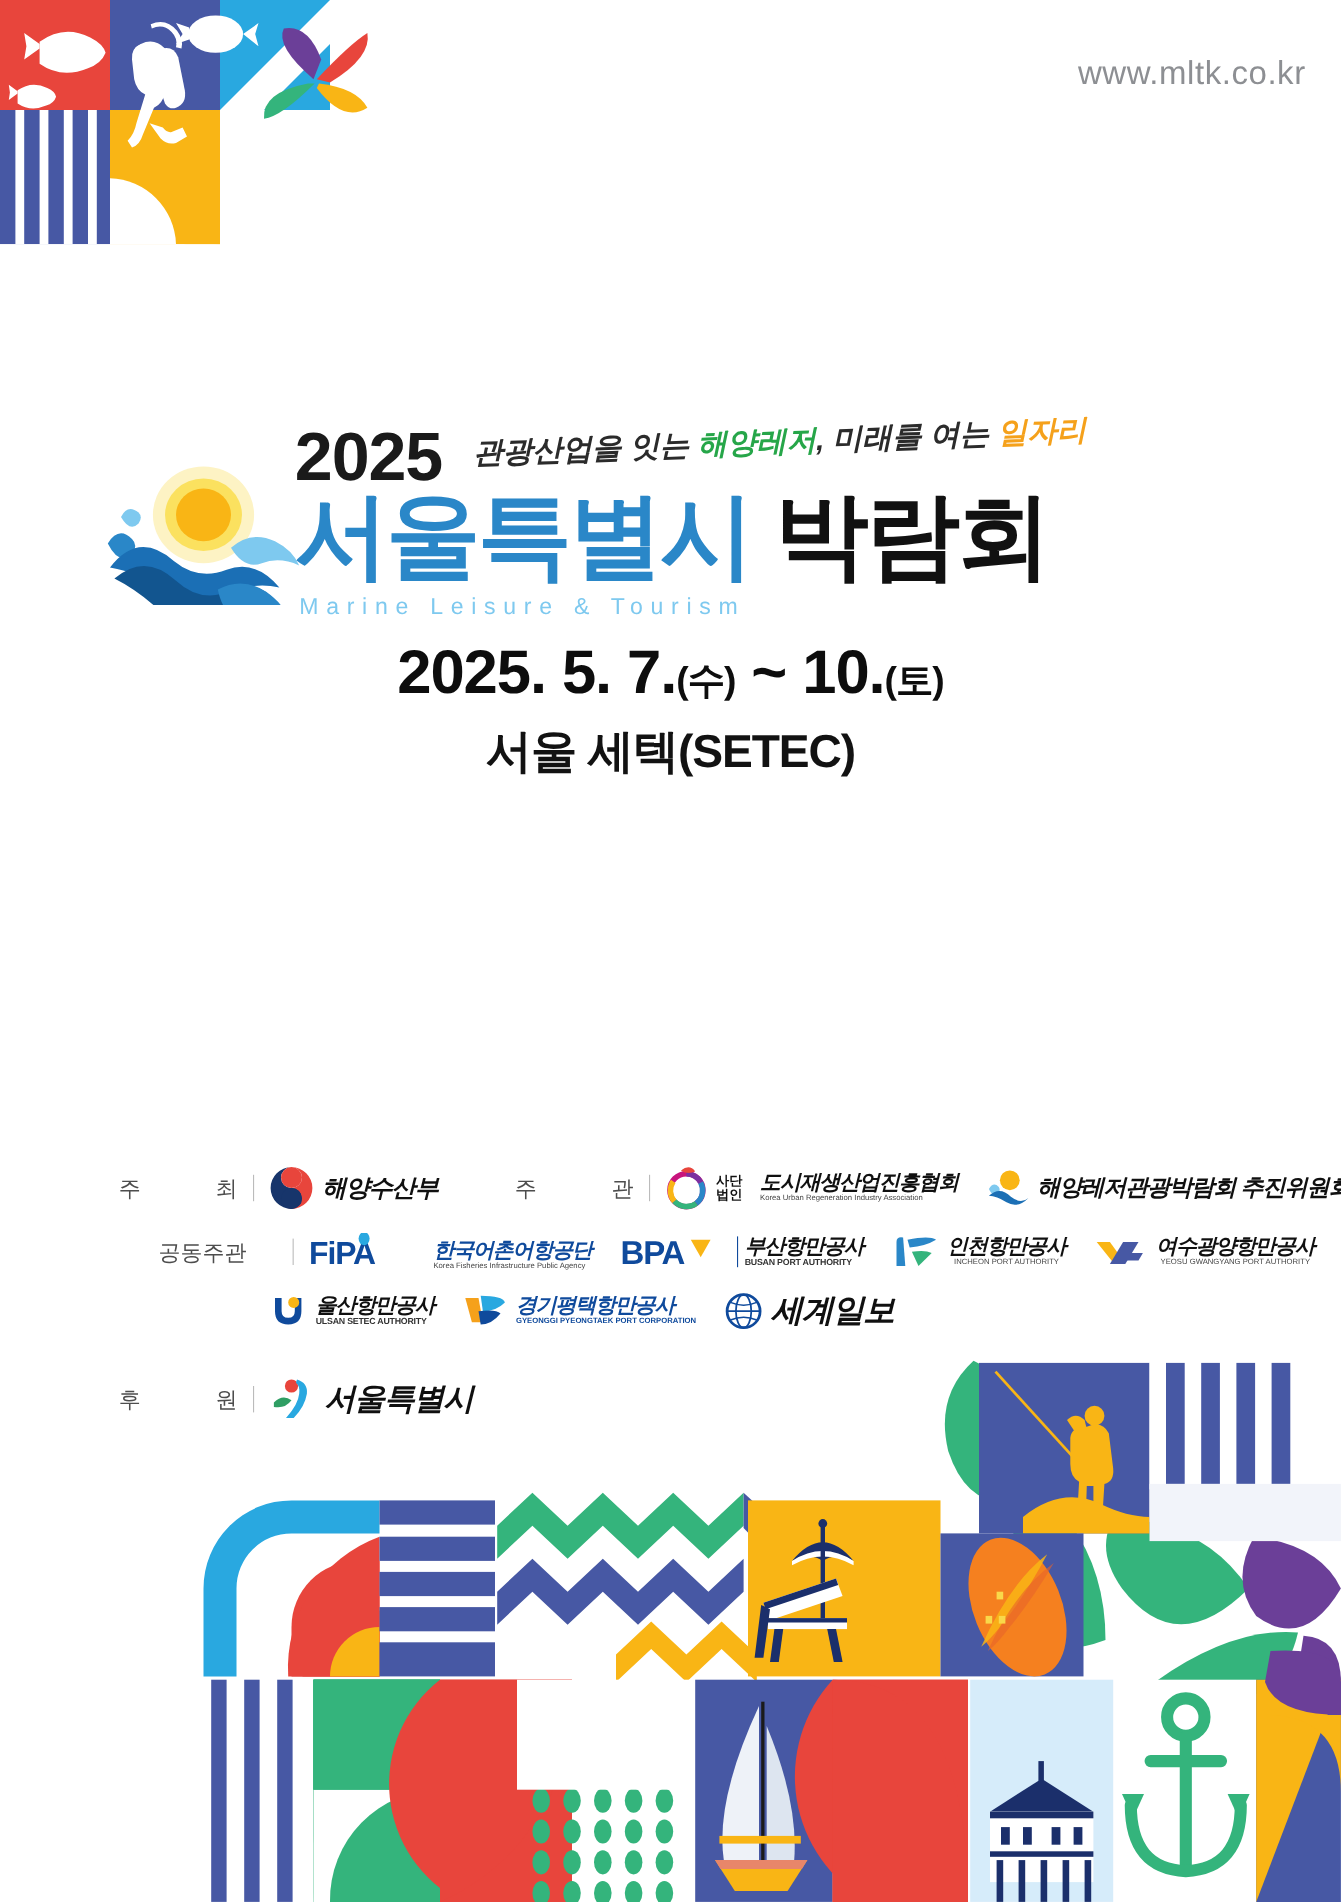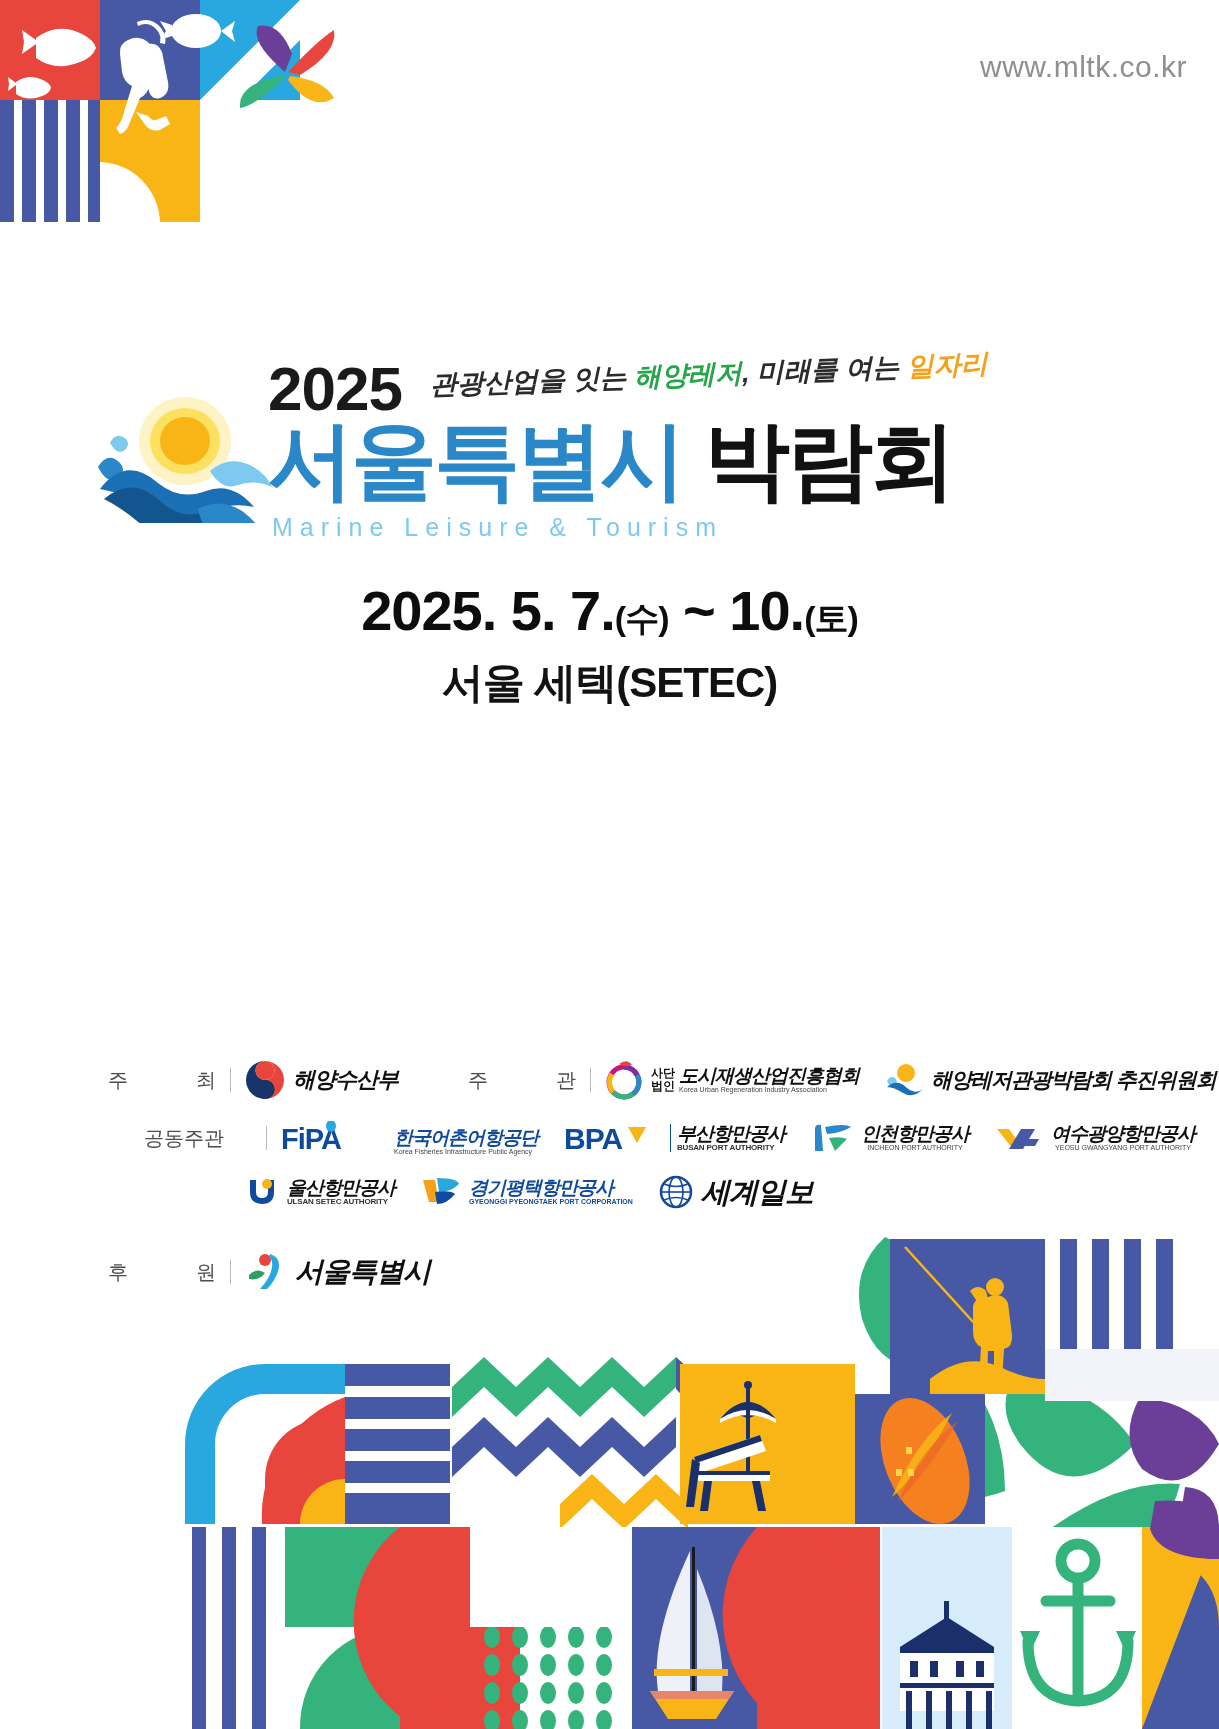--- a/index.html
+++ b/index.html
@@ -15,21 +15,21 @@
   #top-deco { position:absolute; left:0; top:0; width:340px; height:222px; }
 
   
   #site-url {
     position:absolute; right:32px; top:50px;
     font-size:30px; color:#8d8f93; letter-spacing:0.5px;
     font-family:"Liberation Sans", sans-serif;
   }
 
   
-  #logo-block { position:absolute; left:0; top:345px; width:1183px; height:210px; }
+  #logo-block { position:absolute; left:0; top:372px; width:1183px; height:210px; }
   #logo-mark { position:absolute; left:90px; top:48px; width:195px; height:130px; }
   #year-2025 {
     position:absolute; left:268px; top:8px;
     font-size:62px; font-weight:bold; color:#1a1a1a;
     letter-spacing:-1px; font-family:"Liberation Sans", sans-serif;
   }
   #tagline {
     position:absolute; left:430px; top:22px;
     font-size:27px; white-space:nowrap;
     font-family:"Liberation Sans", sans-serif;
@@ -44,21 +44,21 @@
     position:absolute; left:268px; top:72px;
     font-size:86px; font-weight:bold; letter-spacing:-3px;
     white-space:nowrap; line-height:1.02;
     font-family:"Liberation Sans", sans-serif;
   }
   #main-title .mt-blue  { color:#2a87c8; }
   #main-title .mt-black { color:#111111; }
 
   #sub-en {
     position:absolute; left:272px; top:168px;
-    font-size:25px; color:#7ec9ef; letter-spacing:7px;
+    font-size:21px; color:#7ec9ef; letter-spacing:7px;
     font-family:"Liberation Sans", sans-serif;
   }
 
   
   #event-date {
     position:absolute; left:0; right:0; top:578px;
     text-align:center; color:#0d0d0d;
     font-size:56px; font-weight:bold; letter-spacing:-1px;
     font-family:"Liberation Sans", sans-serif;
   }
@@ -240,21 +240,21 @@
     <div class="logo-item">
       <svg class="lg-mark" width="38" height="40" viewBox="0 0 38 40">
         <circle cx="19" cy="22" r="15" fill="none" stroke="#c8147c" stroke-width="5"></circle>
         <path d="M19 7 a15 15 0 0 1 13 8" fill="none" stroke="#7b2fa0" stroke-width="5"></path>
         <path d="M32 15 a15 15 0 0 1 -4 19" fill="none" stroke="#2a87c8" stroke-width="5"></path>
         <path d="M28 34 a15 15 0 0 1 -20 -2" fill="none" stroke="#34b47c" stroke-width="5"></path>
         <path d="M8 32 a15 15 0 0 1 -1 -18" fill="none" stroke="#f9b515" stroke-width="5"></path>
         <path d="M14 4 q8 -6 13 1 q-7 3 -13 -1 z" fill="#e8453c"></path>
       </svg>
       <div style="display:flex;align-items:center;">
-        <div style="font-size:12px;font-weight:bold;line-height:1.05;margin-right:4px;color:#111;">사단<br>법인</div>
+        <div style="font-size:12px;font-weight:bold;line-height:1.05;margin-right:16px;color:#111;">사단<br>법인</div>
         <div class="lg-txt">
           <div class="lg-ko">도시재생산업진흥협회</div>
           <div class="lg-sm">Korea Urban Regeneration Industry Association</div>
         </div>
       </div>
     </div>
 
     <div class="logo-item">
       <svg class="lg-mark" width="38" height="34" viewBox="0 0 38 34">
         <ellipse cx="21" cy="10" rx="9" ry="9" fill="#f9b515"></ellipse>

